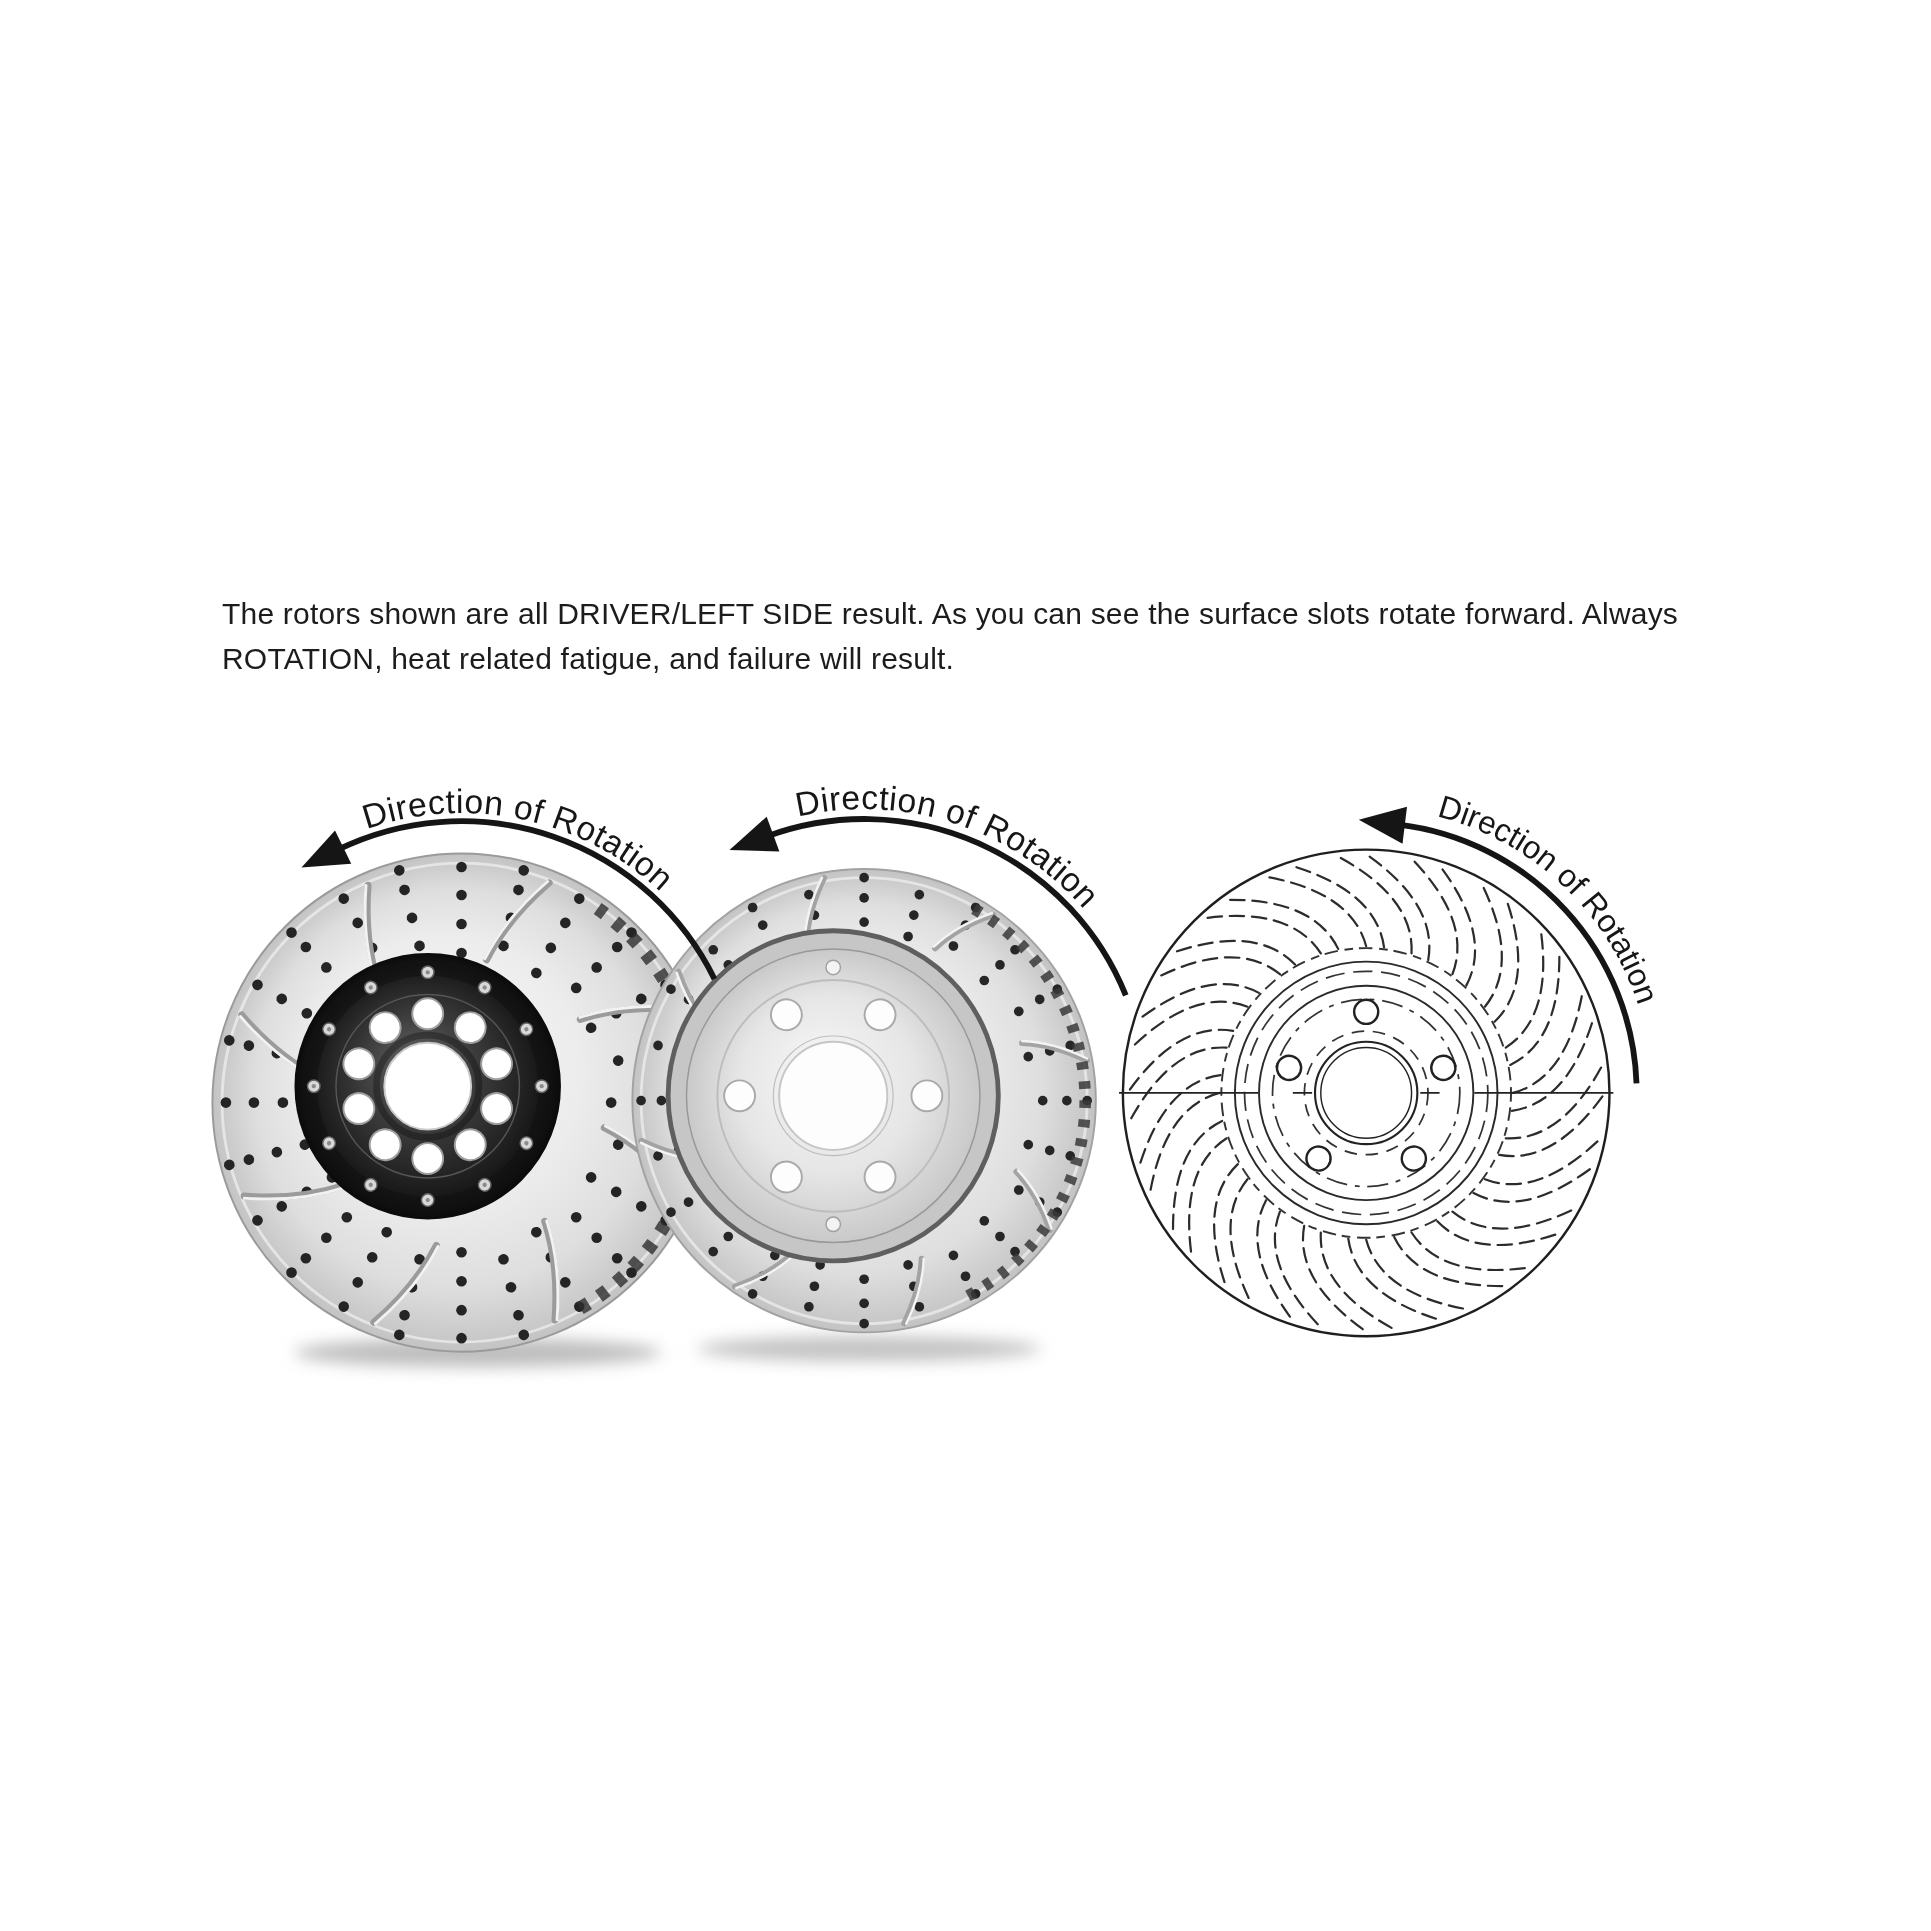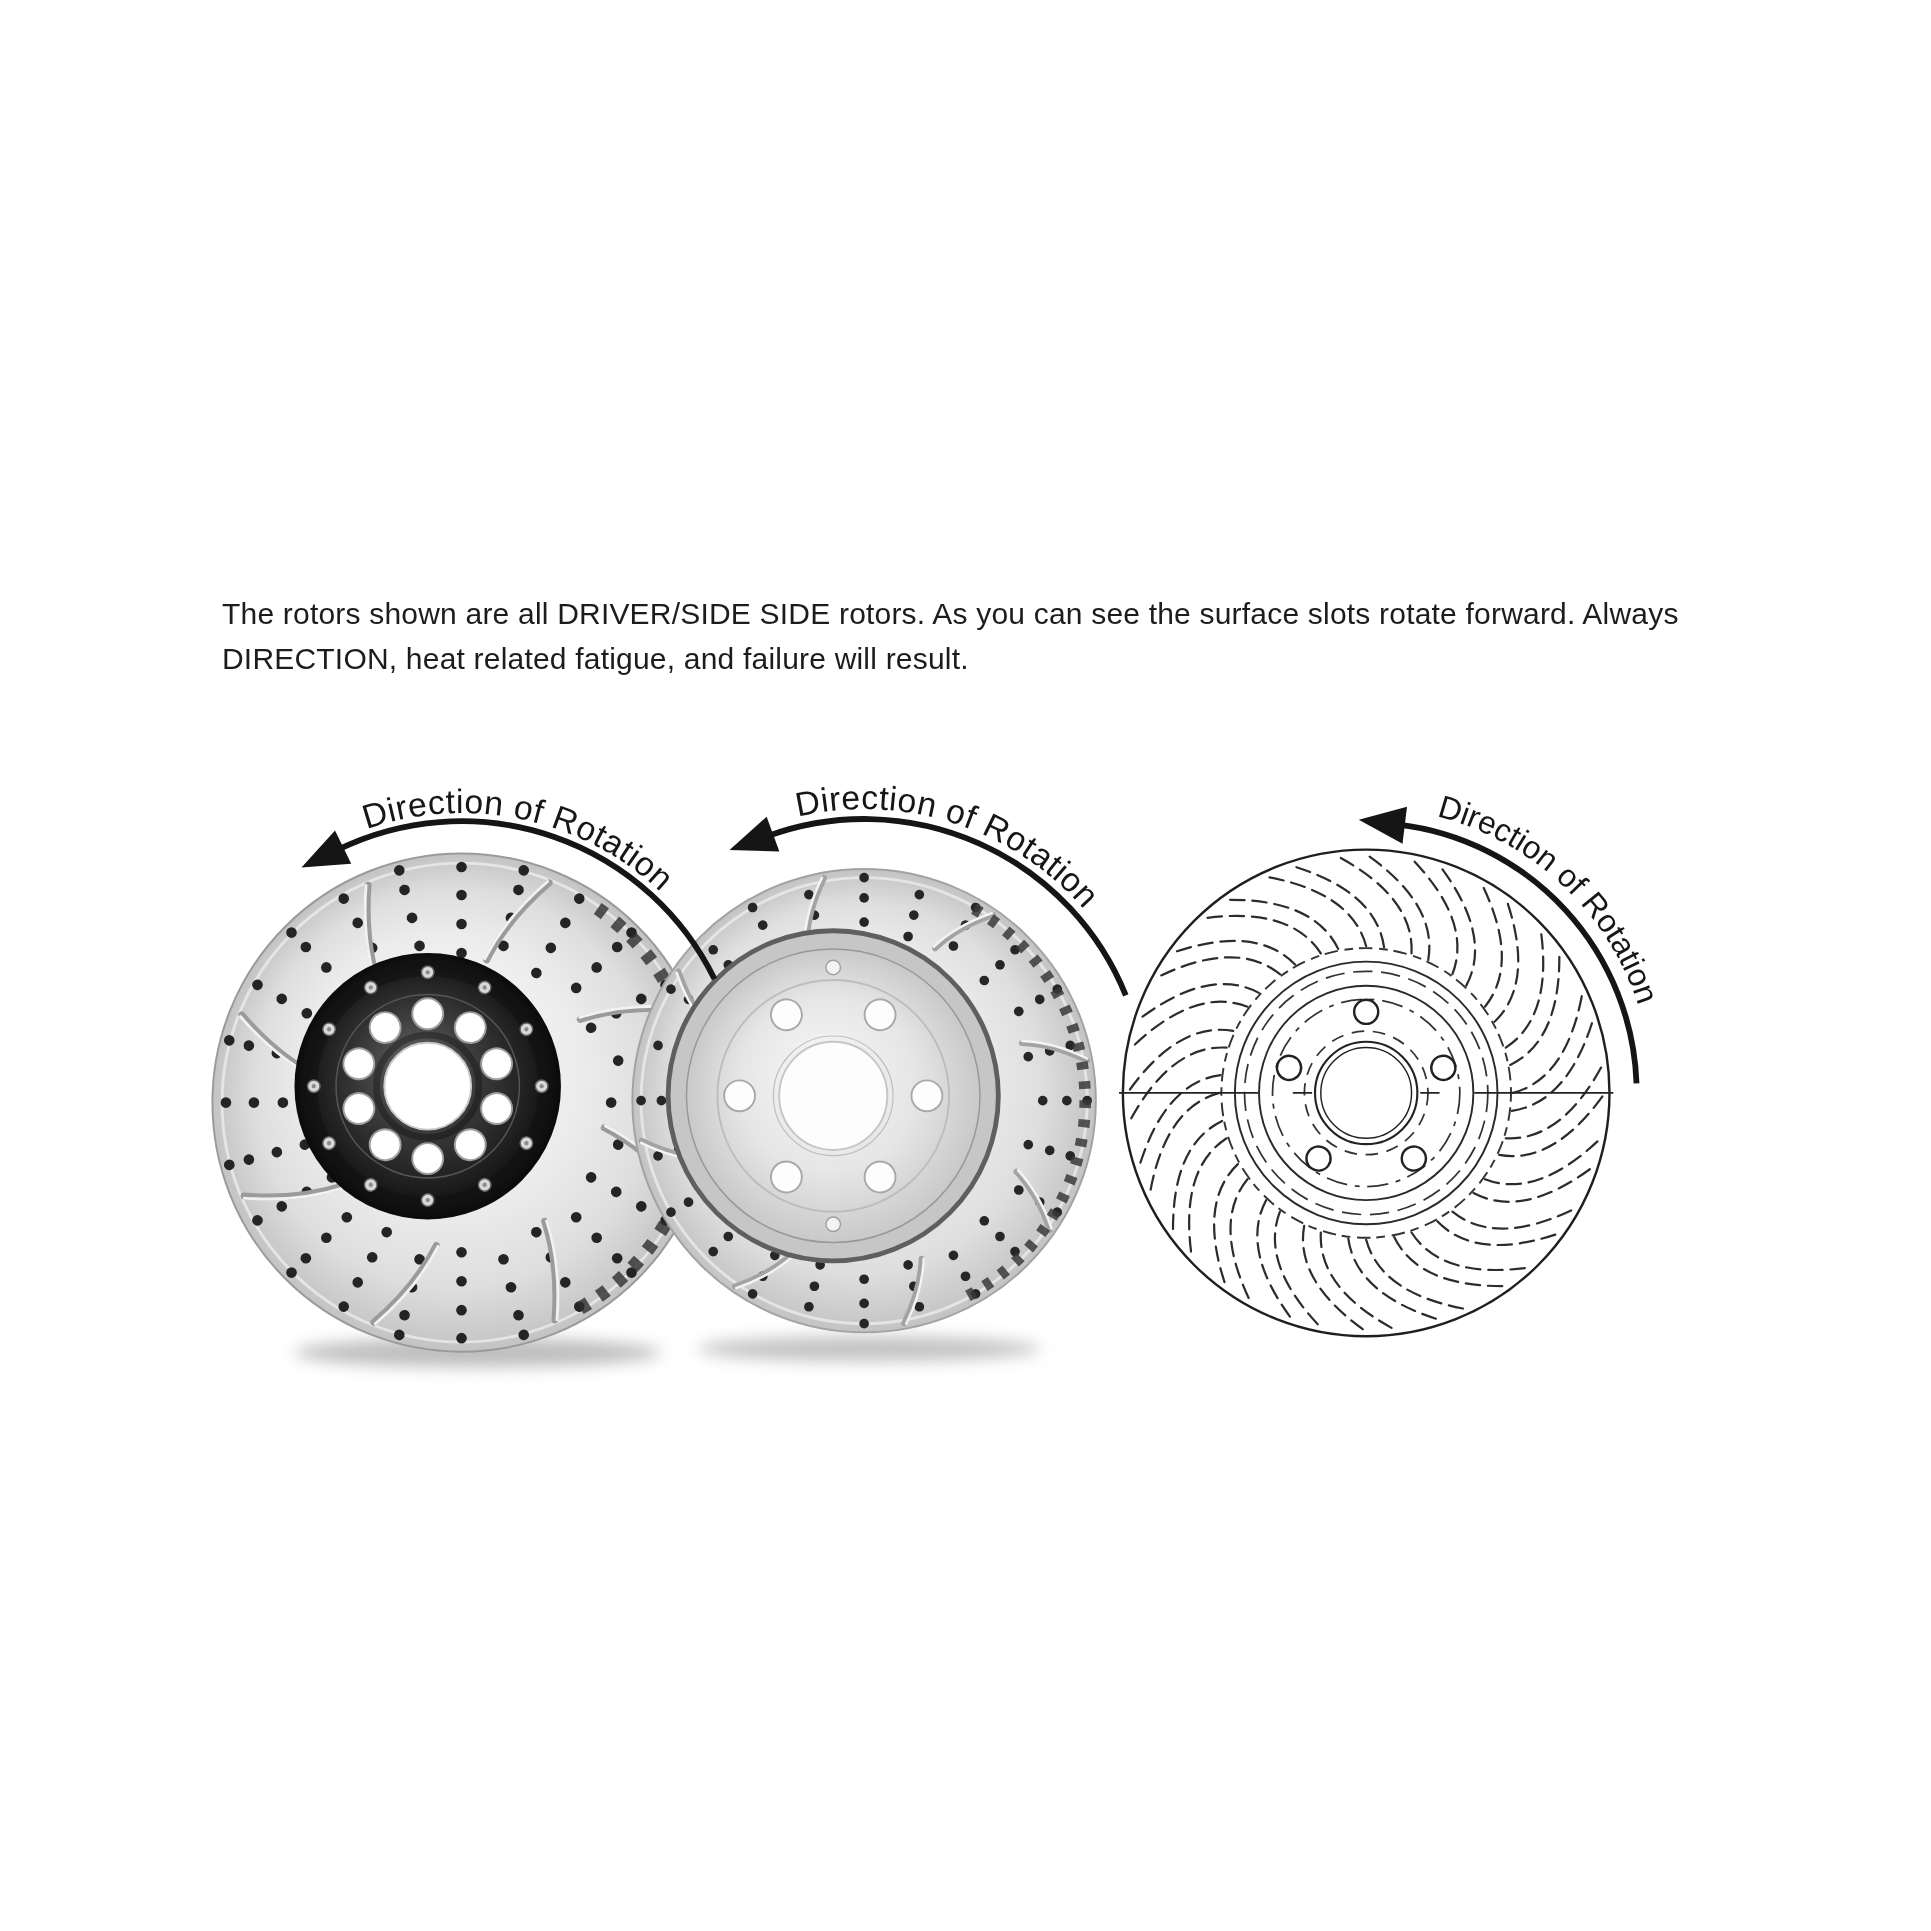--- a/index.html
+++ b/index.html
@@ -259,18 +259,18 @@
     <g>
       <path d="M1695,1122 A280,280 0 0 0 1449,854" fill="none" stroke="#151515" stroke-width="6" marker-end="url(#arrowhead)"></path>
       <path id="tp3" d="M1482,844 A296,296 0 0 1 1711,1132" fill="none"></path>
       <text class="arc-label-small">
         <textPath href="#tp3" startOffset="6">Direction of Rotation</textPath>
       </text>
     </g>
   </svg>
 
   <div class="para">
-    <div class="line">The rotors shown are all DRIVER/SIDE SIDE rotors. As you can see the surface slots rotate forward. Always</div>
-    <div class="line">DIRECTION, heat related fatigue, and failure will result.</div>
+    <div class="line">The rotors shown are all DRIVER/LEFT SIDE result. As you can see the surface slots rotate forward. Always</div>
+    <div class="line">ROTATION, heat related fatigue, and failure will result.</div>
   </div>
 
 </div>
 
 
 </body></html>

